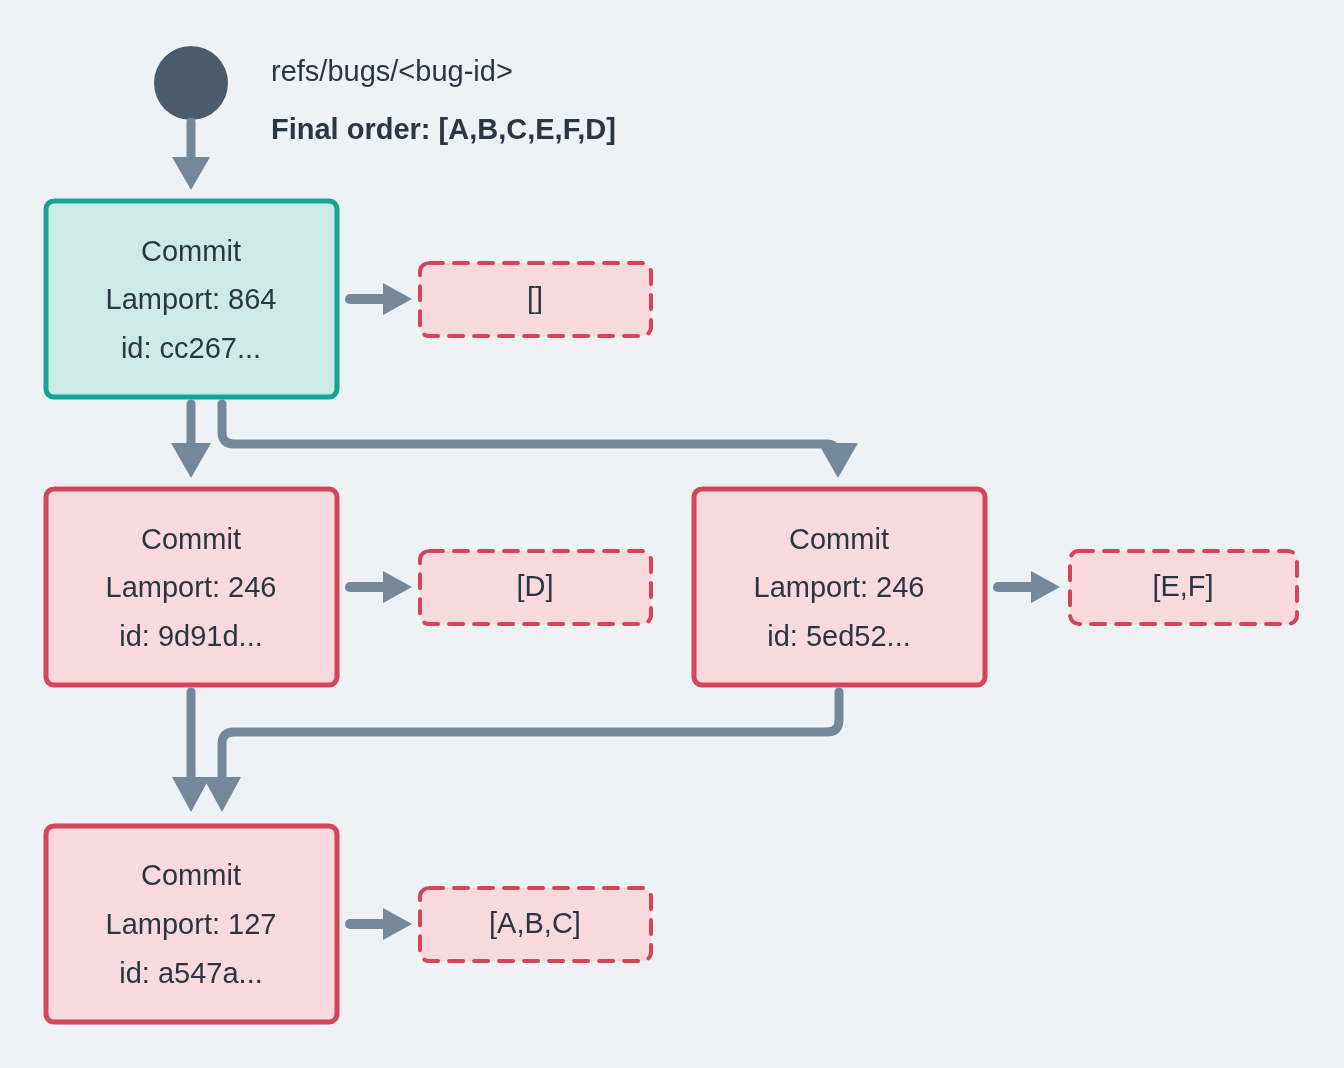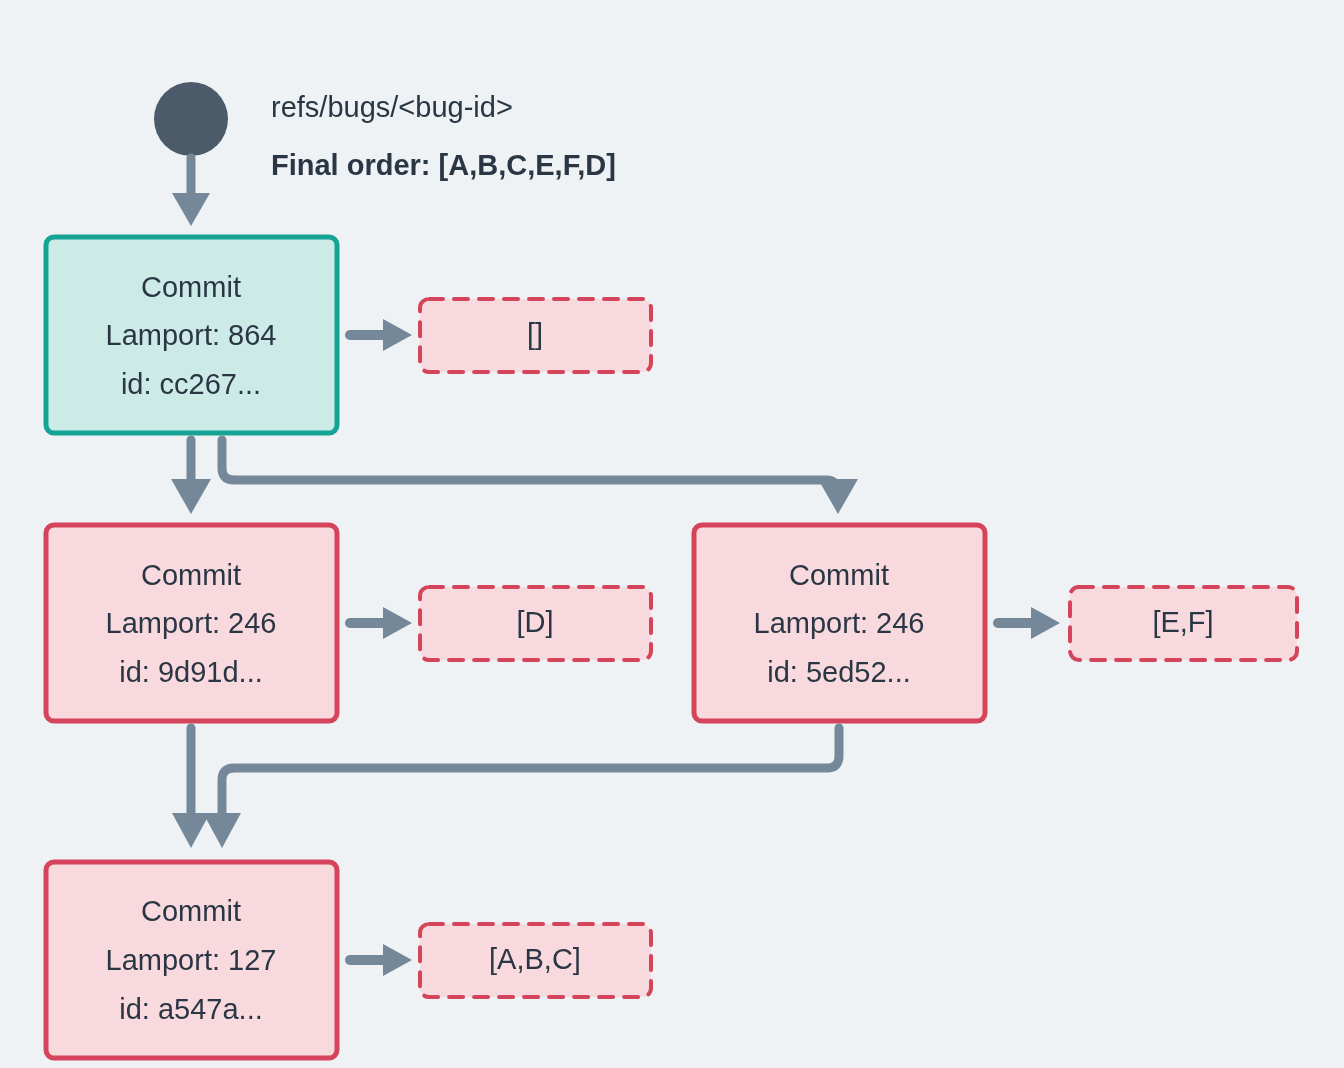--- a/index.html
+++ b/index.html
@@ -11,21 +11,20 @@
     width: 1344px;
     height: 1068px;
     background: #eef2f5;
     font-family: "Liberation Sans", sans-serif;
     overflow: hidden;
   }
   #diagram-root {
     position: relative;
     width: 1344px;
     height: 980px;
-    margin-top: 36px;
   }
   svg.diagram {
     display: block;
     width: 1344px;
     height: 1068px;
   }
   .node-box-solid {
     stroke-width: 5px;
   }
   .node-box-green {

